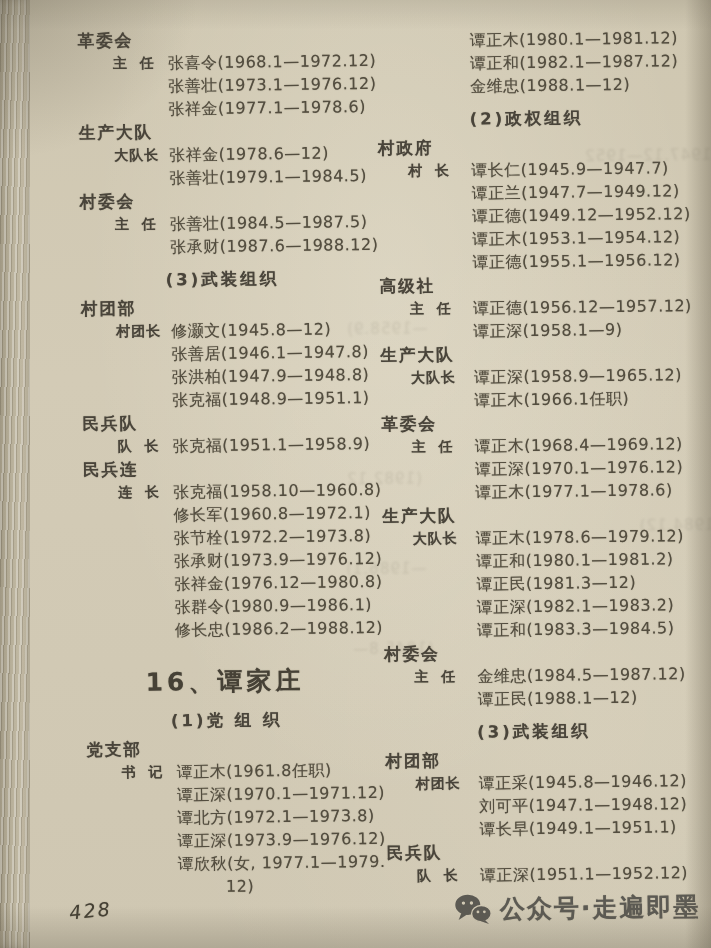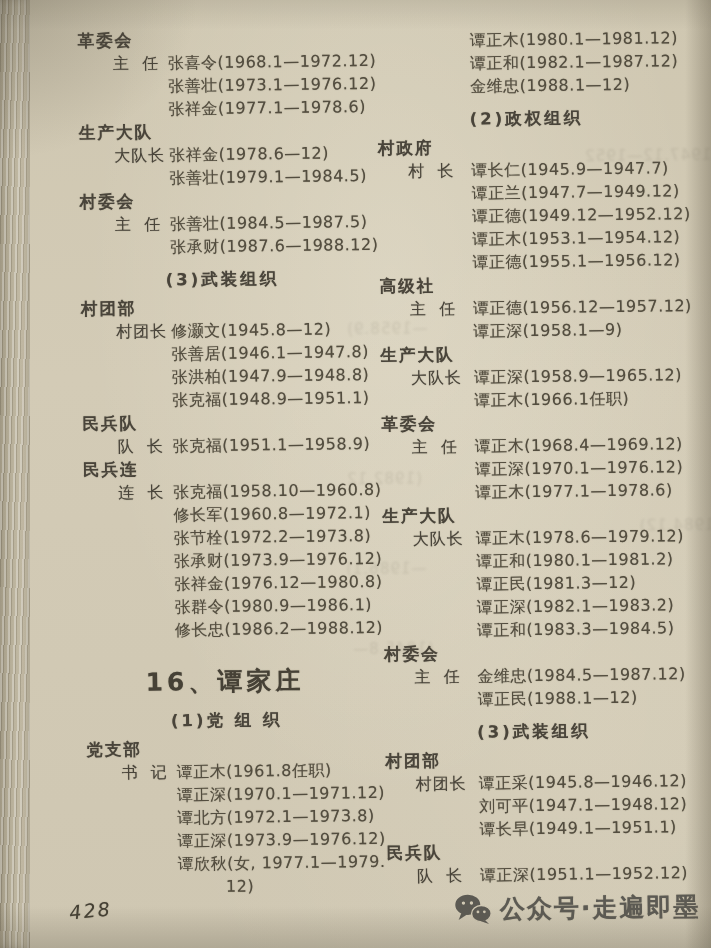--- a/index.html
+++ b/index.html
@@ -34,21 +34,21 @@
     transform:rotate(-0.7deg);
     color:#4f4a3d;
     text-shadow:0 0 1px rgba(79,74,61,.55);
   }
   .col{position:absolute;}
   .col-left{left:55px;top:26px;width:326px;}
   .col-right{left:354px;top:30px;width:334px;}
 
   .org{font-size:16.5px;font-weight:700;line-height:23px;letter-spacing:2px;white-space:nowrap;color:#49443a;}
   .role-row{position:relative;padding-left:90px;min-height:23px;}
-  .role-label{position:absolute;left:35px;top:0;font-size:16px;font-weight:400;line-height:23px;white-space:pre;letter-spacing:1px;color:#49443a;}
+  .role-label{position:absolute;left:35px;top:0;font-size:14px;font-weight:700;line-height:23px;white-space:pre;letter-spacing:1px;color:#49443a;}
   .col-right .role-row{padding-left:93px;}
   .col-right .role-label{left:30px;}
   .entry{font-size:16px;line-height:23px;letter-spacing:.5px;white-space:nowrap;color:#534d3f;}
   .entry.cont{padding-left:48px;}
   .heading{font-size:16.5px;font-weight:700;line-height:23px;letter-spacing:3px;margin:10px 0 5px 85px;white-space:nowrap;color:#49443a;}
   .col-right .heading{margin-left:92px;}
   .title{font-size:25px;font-weight:700;line-height:34px;letter-spacing:4px;margin:24px 0 8px 60px;white-space:nowrap;color:#464136;}
 
   .page-num{position:absolute;left:36px;top:896px;font-size:19px;font-style:italic;
     transform:rotate(-5deg);color:#454034;letter-spacing:2px;}

